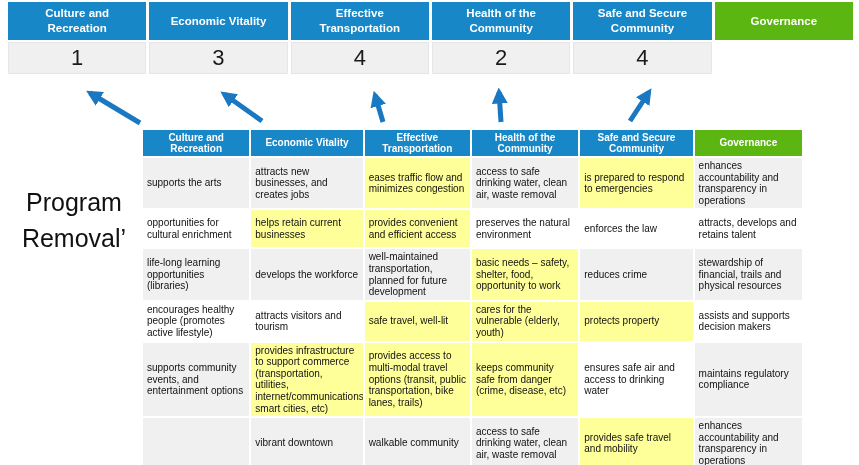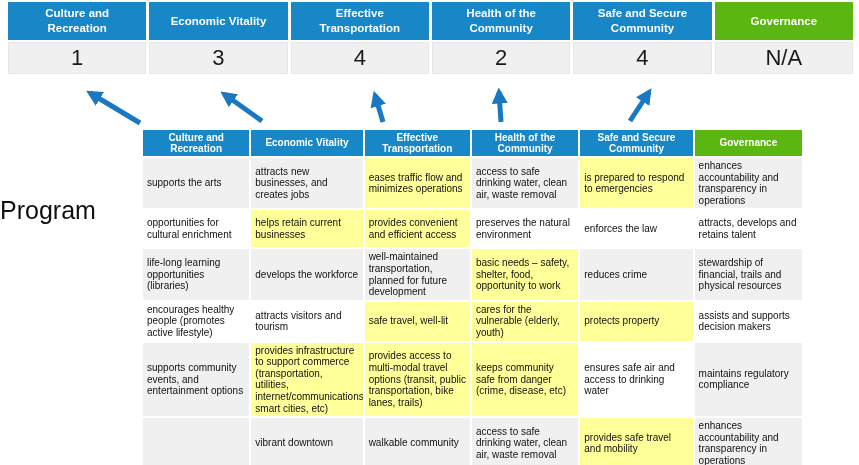--- a/index.html
+++ b/index.html
@@ -22,21 +22,21 @@
   .sbox.green{background:var(--green);}
   .scell{
     background:var(--band);border:1px solid #e6e6e6;height:30px;
     display:flex;align-items:center;justify-content:center;
     font-size:22px;color:#1a1a1a;
   }
   
   .arrows{position:absolute;left:0;top:84px;width:859px;height:46px;}
   
   .title{
-    position:absolute;left:0;top:193px;width:148px;text-align:left;
+    position:absolute;left:0;top:185px;width:148px;text-align:center;
     font-size:25px;line-height:1.43;color:#111;
   }
   
   table.matrix{
     position:absolute;left:141px;top:128px;
     border-collapse:separate;border-spacing:2px;table-layout:fixed;width:663px;
   }
   table.matrix th{
     background:var(--blue);color:#fff;font-weight:bold;font-size:10px;line-height:1.15;
     height:24px;text-align:center;vertical-align:middle;padding:1px 2px;
@@ -70,38 +70,38 @@
     <div class="sbox">Effective Transportation</div>
     <div class="sbox">Health of the Community</div>
     <div class="sbox">Safe and Secure Community</div>
     <div class="sbox green">Governance</div>
 
     <div class="scell">1</div>
     <div class="scell">3</div>
     <div class="scell">4</div>
     <div class="scell">2</div>
     <div class="scell">4</div>
-    <div class="scell">N/A</div>
   </div>
 
   <svg class="arrows" viewBox="0 0 859 46">
     <defs>
       <marker id="ah" markerWidth="3.2" markerHeight="3.2" refX="2.3" refY="1.6" orient="auto">
         <path d="M0,0 L3.2,1.6 L0,3.2 z" fill="#1a78c2"></path>
       </marker>
     </defs>
     <line x1="140" y1="39" x2="90" y2="9" stroke="#1a78c2" stroke-width="5" marker-end="url(#ah)"></line>
     <line x1="262" y1="37" x2="224" y2="10" stroke="#1a78c2" stroke-width="5" marker-end="url(#ah)"></line>
     <line x1="383" y1="38" x2="375" y2="11" stroke="#1a78c2" stroke-width="5" marker-end="url(#ah)"></line>
     <line x1="501" y1="38" x2="499" y2="8" stroke="#1a78c2" stroke-width="5" marker-end="url(#ah)"></line>
     <line x1="630" y1="37" x2="649" y2="8" stroke="#1a78c2" stroke-width="5" marker-end="url(#ah)"></line>
   </svg>
 
   <div class="title">
     <div>Program</div>
+    <div>Removal’</div>
   </div>
 
   <table class="matrix">
     <colgroup>
       <col style="width:106px">
         <col style="width:111px">
         <col style="width:105px">
       <col style="width:106px">
         <col style="width:112px">
         <col style="width:107px">
@@ -113,21 +113,21 @@
           <th>Effective Transportation</th>
           <th>Health of the Community</th>
           <th>Safe and Secure Community</th>
           <th class="green">Governance</th>
         </tr>
     </thead>
     <tbody>
         <tr>
           <td class="bg-g">supports the arts</td>
           <td class="bg-g">attracts new businesses, and creates jobs</td>
-          <td class="bg-y">eases traffic flow and minimizes operations</td>
+          <td class="bg-y">eases traffic flow and minimizes congestion</td>
           <td class="bg-g">access to safe drinking water, clean air, waste removal</td>
           <td class="bg-y">is prepared to respond to emergencies</td>
           <td class="bg-g">enhances accountability and transparency in operations</td>
         </tr>
         <tr>
           <td class="bg-w">opportunities for cultural enrichment</td>
           <td class="bg-y">helps retain current businesses</td>
           <td class="bg-y">provides convenient and efficient access</td>
           <td class="bg-w">preserves the natural environment</td>
           <td class="bg-w">enforces the law</td>

